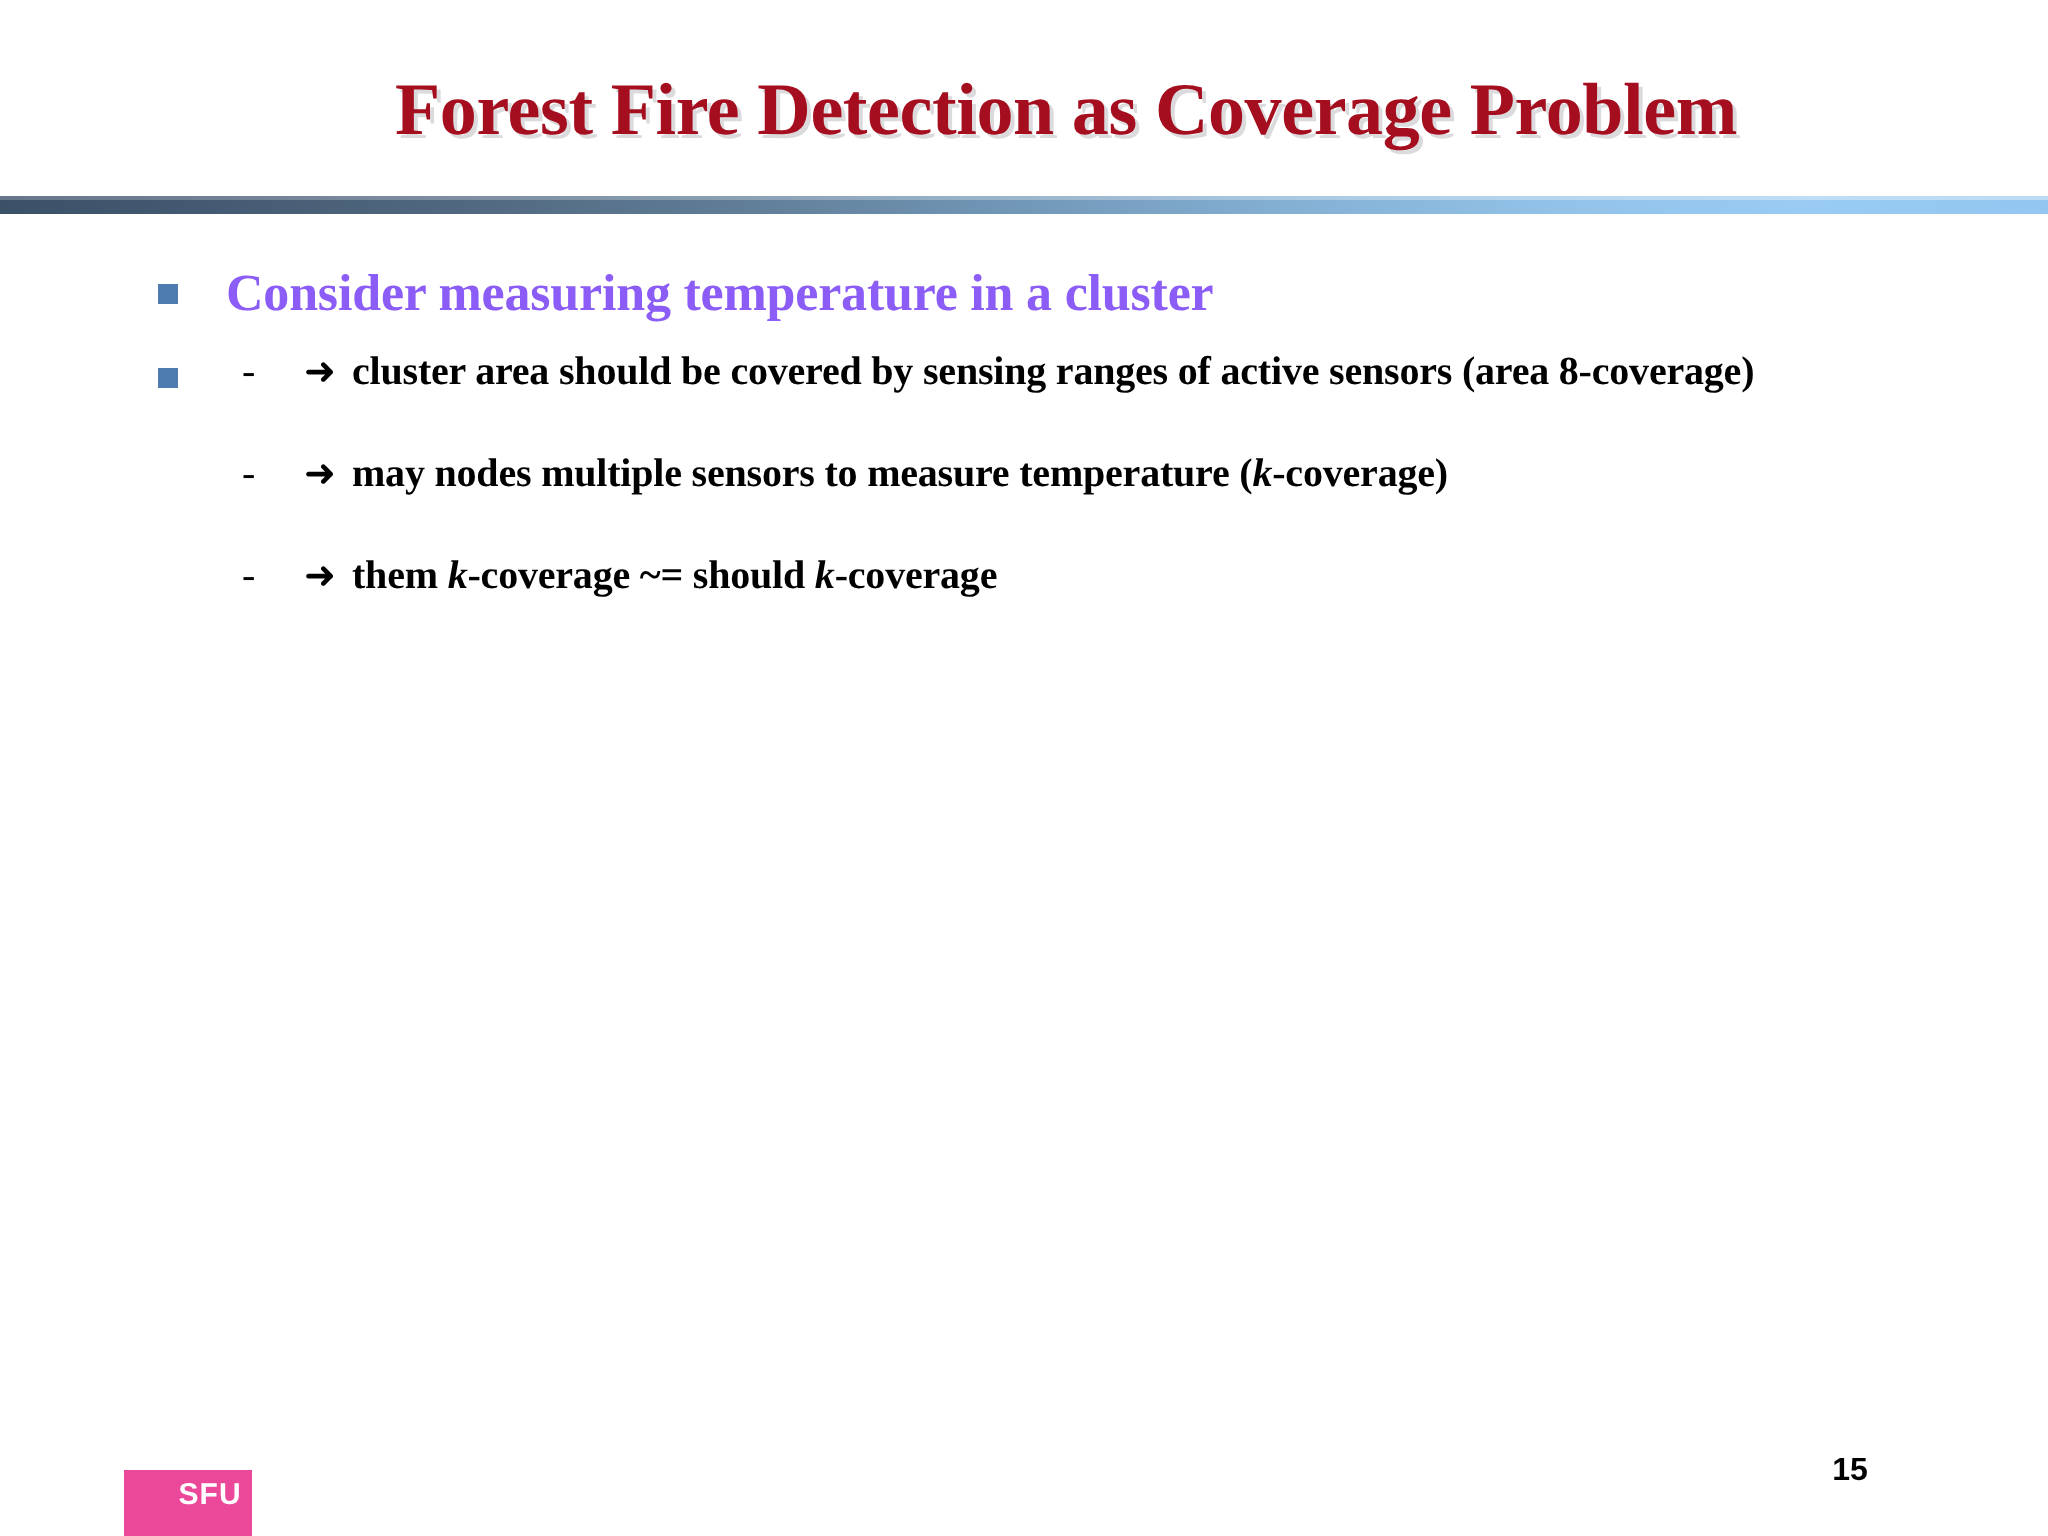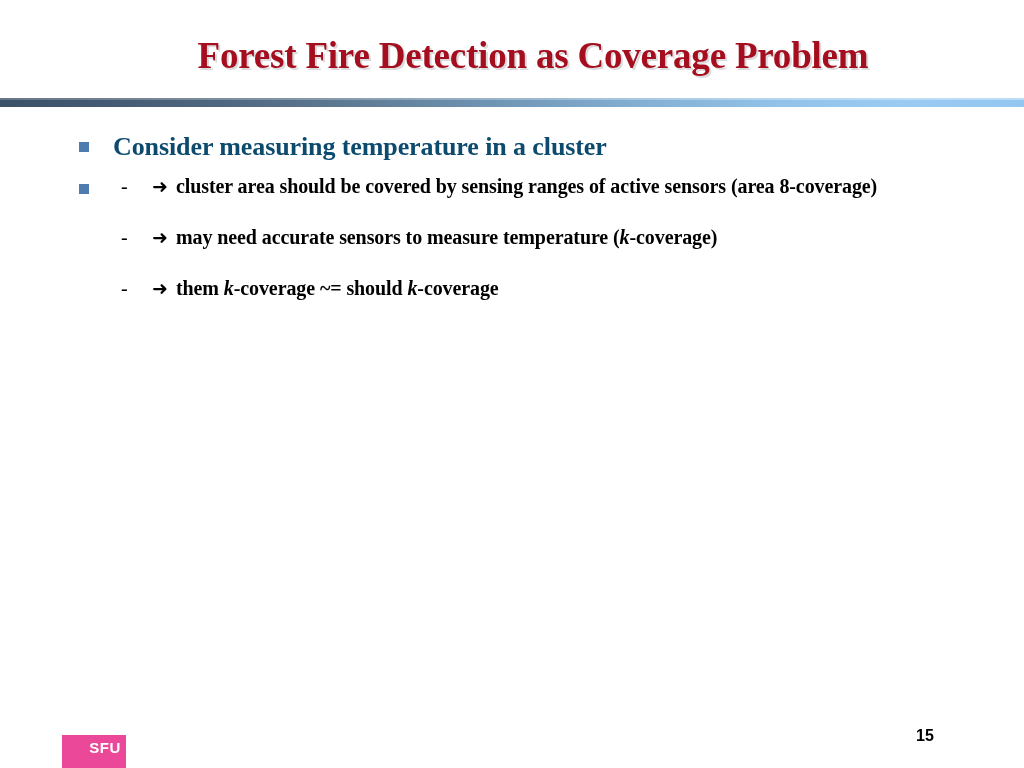--- a/index.html
+++ b/index.html
@@ -68,21 +68,21 @@
     position: absolute;
     left: 0;
     top: 128px;
     width: 1024px;
   }
 
   .bullet-l1 {
     position: relative;
     margin: 0 0 4px 0;
     padding: 0 40px 0 113px;
-    color: #0c4a6e;
+    color: #8b5cf6;
     font-family: "Liberation Serif", "DejaVu Serif", serif;
     font-weight: bold;
     font-size: 26px;
     line-height: 38px;
     letter-spacing: -0.1px;
   }
   .bullet-l1 .marker-square {
     position: absolute;
     left: 79px;
     top: 14px;
@@ -185,21 +185,21 @@
     <span class="marker-arrow">➜</span>
     <span>cluster area should be covered by sensing ranges of active sensors (area 8-coverage)</span>
   </div>
 
   <div class="spacer-l1"></div>
 
 
   <div class="bullet-l2">
     <span class="marker-dash">-</span>
     <span class="marker-arrow">➜</span>
-    <span>may need accurate sensors to measure temperature (</span><span class="ital">k</span><span>-coverage)</span>
+    <span>may nodes multiple sensors to measure temperature (</span><span class="ital">k</span><span>-coverage)</span>
   </div>
 
   <div class="spacer-l1"></div>
 
 
   <div class="bullet-l2">
     <span class="marker-dash">-</span>
     <span class="marker-arrow">➜</span>
     <span>them </span><span class="ital">k</span><span>-coverage ~= should </span><span class="ital">k</span><span>-coverage</span>
   </div>

